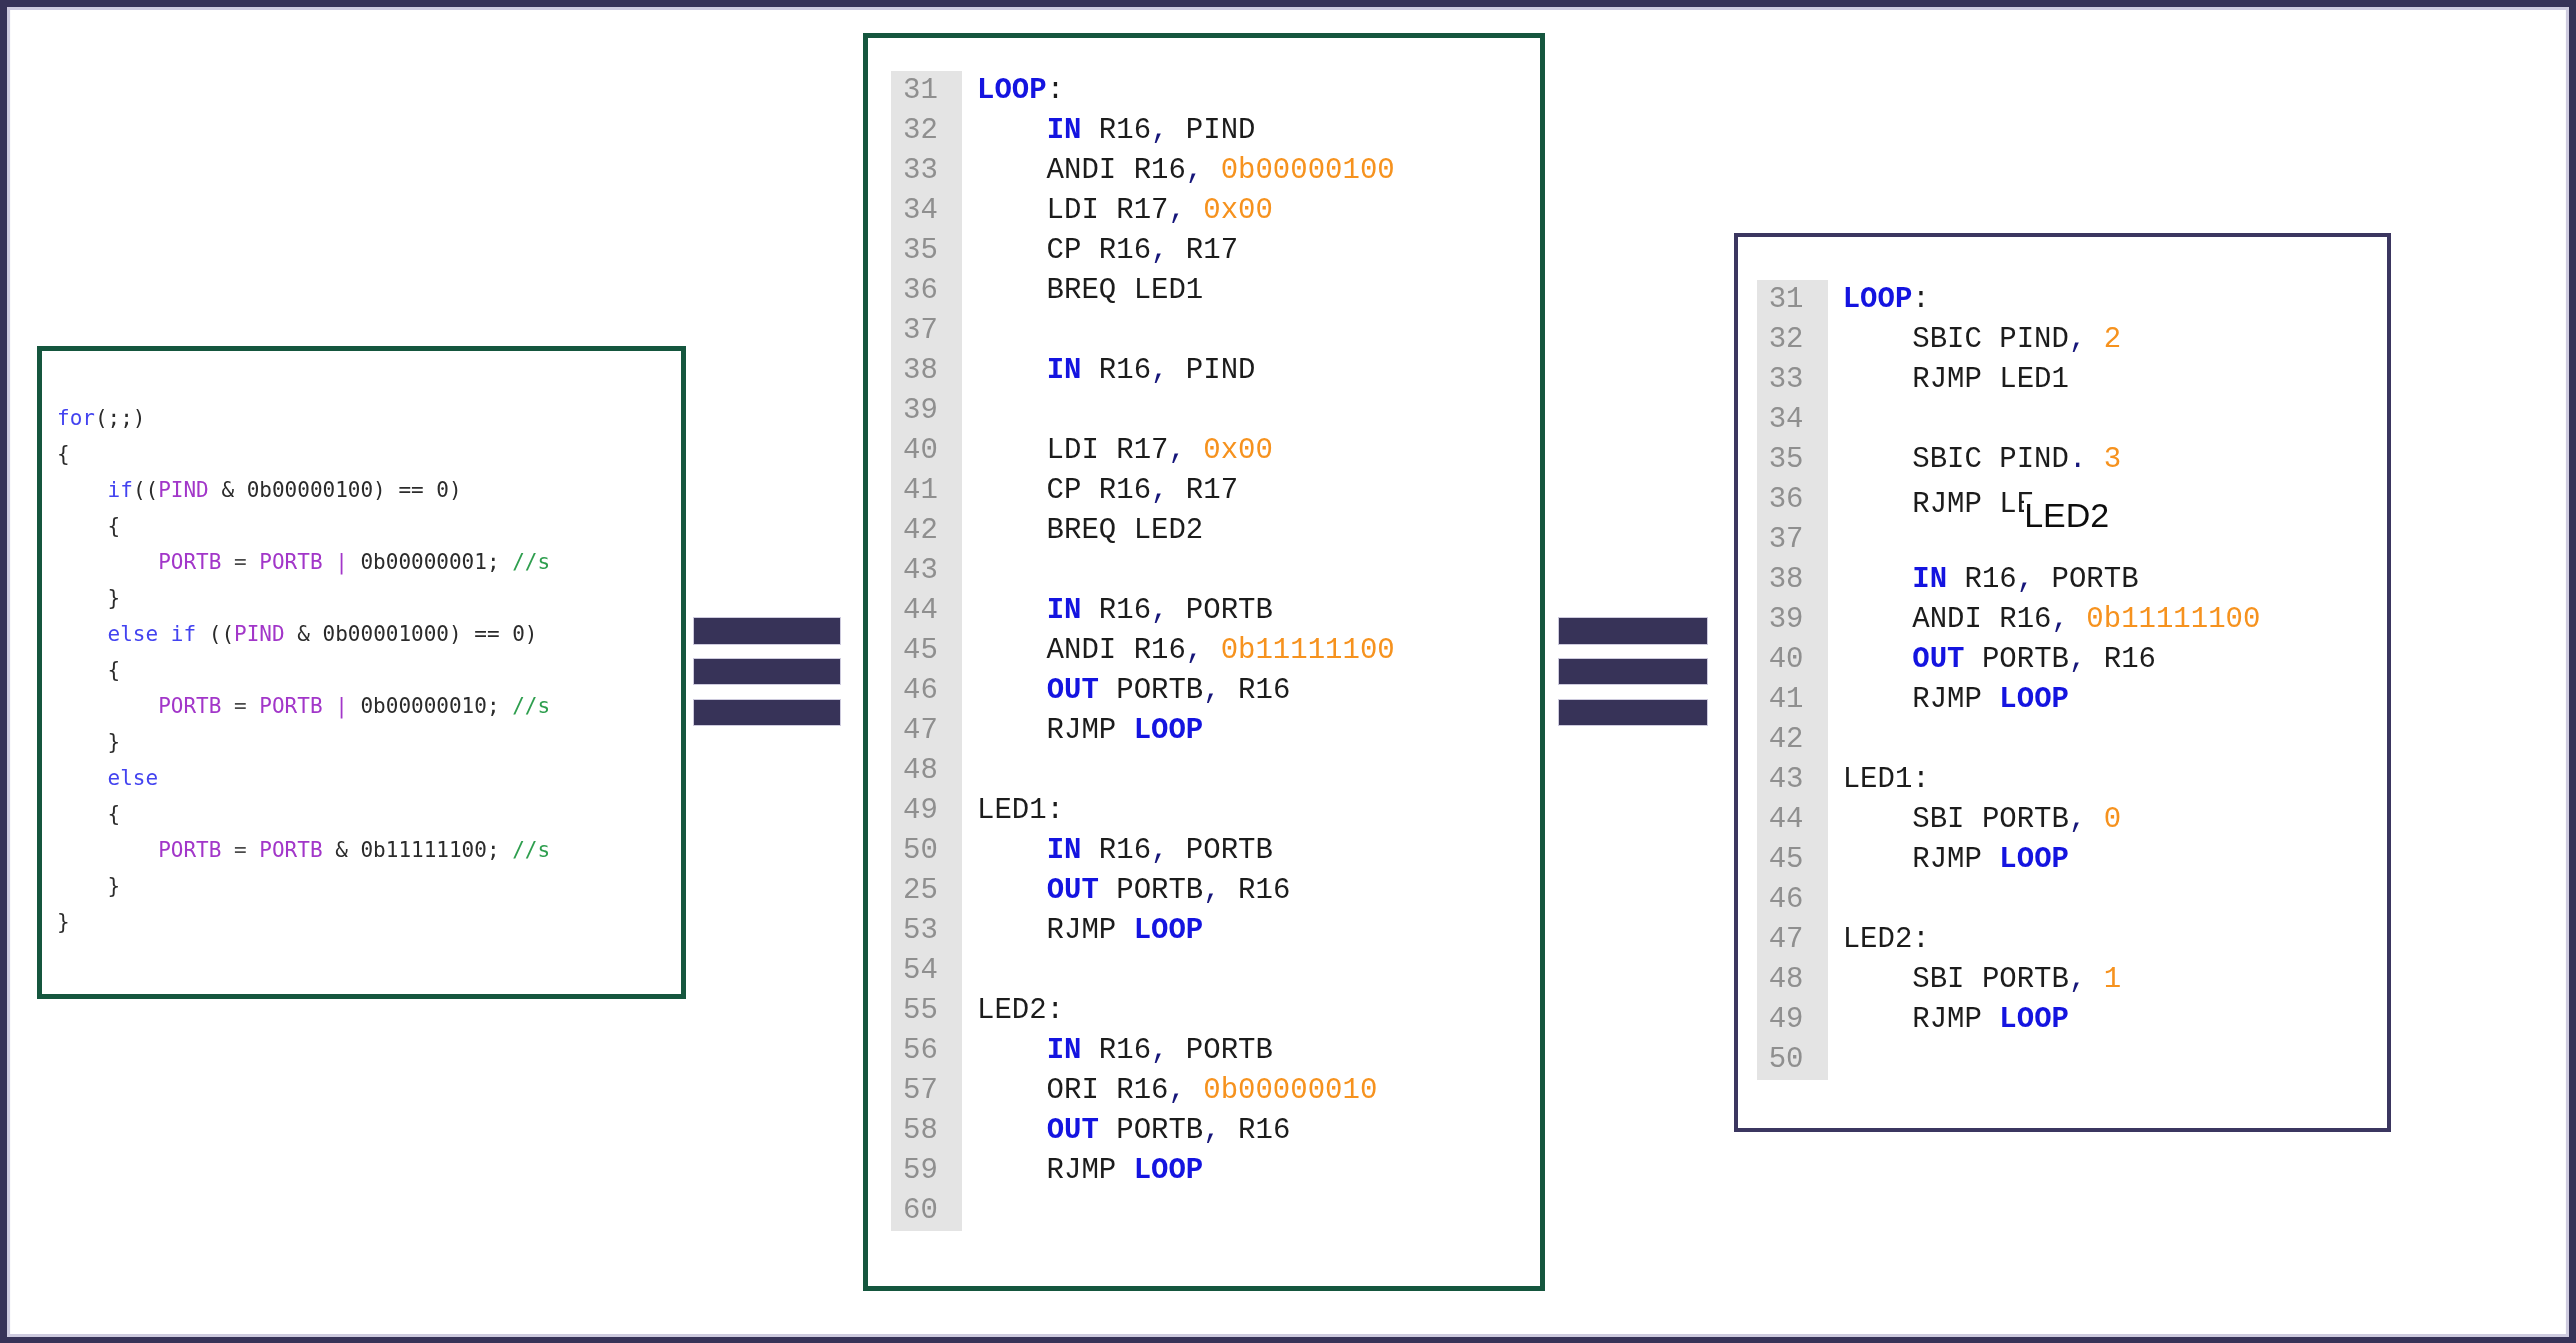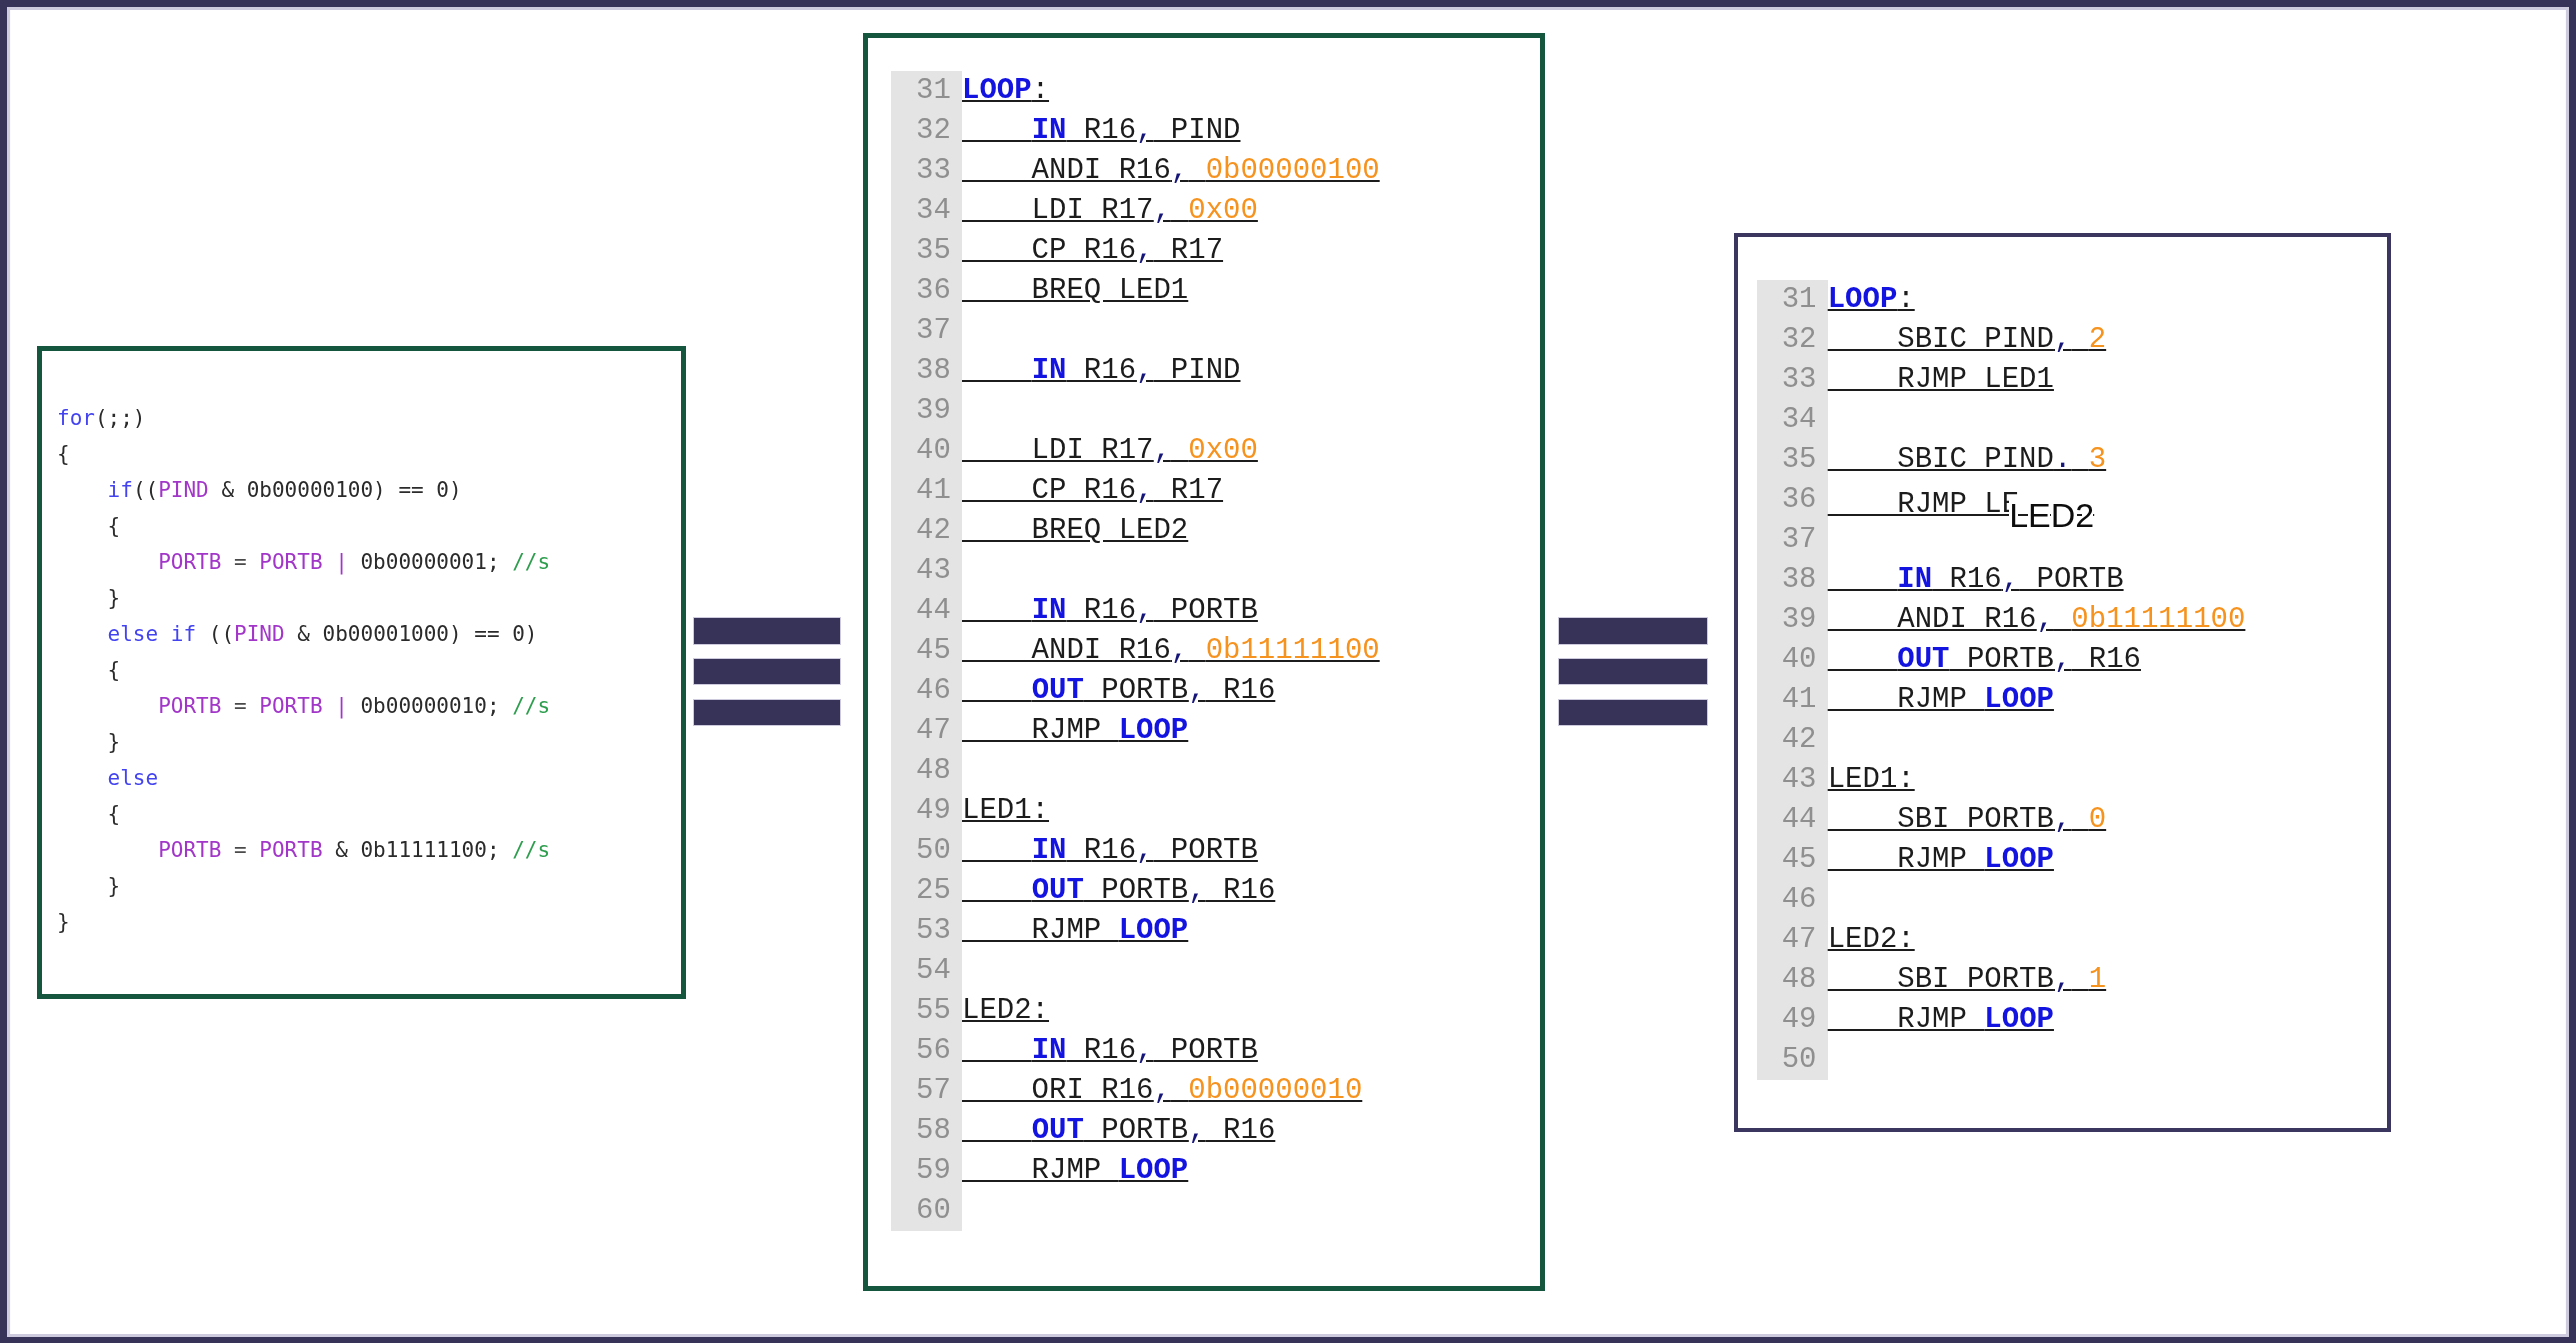--- a/index.html
+++ b/index.html
@@ -12,22 +12,22 @@
 
   
   .panel{position:absolute;background:#ffffff;box-sizing:border-box;overflow:hidden;}
   .panel.green{border:5px solid #15563e;}
   .panel.navy{border:4.4px solid #3b3660;}
 
   
   .asm-wrap{font-family:"Liberation Mono",monospace;font-size:29px;line-height:40px;}
   .asm-wrap .row{display:flex;height:40px;}
   .asm-wrap .ln{flex:0 0 71px;background:#e4e4e4;color:#8f8f8f;
-                padding-left:25px;box-sizing:border-box;}
-  .asm-wrap .code{white-space:pre;color:#1c1c1c;text-decoration:underline;}
+                padding-left:12px;box-sizing:border-box;}
+  .asm-wrap .code{white-space:pre;padding-left:15px;color:#1c1c1c;}
 
   
   .c-wrap{font-family:"DejaVu Sans Mono",monospace;font-size:21px;line-height:36px;
           padding:49px 0 0 15px;color:#2b2b2b;}
   .c-wrap .row{height:36px;}
   .c-wrap .code{white-space:pre;}
 
   
   .s-k,.s-b{color:#1414e0;font-weight:bold;}
   .s-t{color:#1c1c1c;}

